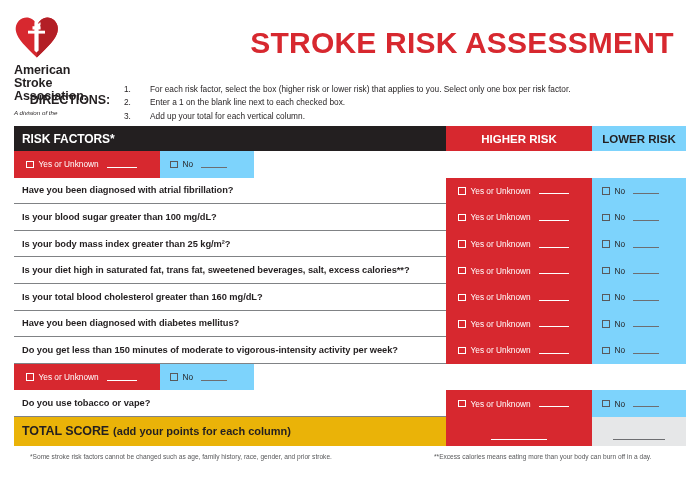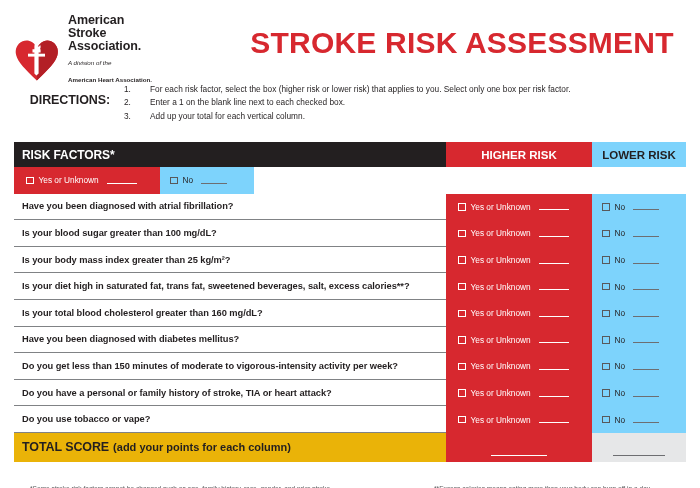--- a/index.html
+++ b/index.html
@@ -16,24 +16,24 @@
   
   .header {
     display: flex;
     align-items: flex-start;
     padding: 12px 14px 0 14px;
     height: 78px;
   }
 
   .logo-block {
     display: flex;
-    align-items: flex-end;
-    gap: 8px;
+    align-items: flex-start;
     width: 230px;
     flex-shrink: 0;
+    flex-direction: column;
   }
 
   .logo-mark { width: 46px; height: 50px; flex-shrink: 0; }
 
   .logo-text { line-height: 1.02; padding-top: 2px; }
   .logo-text .l1 {
     font-size: 12.5px;
     font-weight: bold;
     color: #231f20;
     letter-spacing: -0.1px;
@@ -83,21 +83,21 @@
   .dir-item {
     display: flex;
     font-size: 8.3px;
     color: #231f20;
     line-height: 1.62;
   }
   .dir-num { width: 26px; flex-shrink: 0; }
 
   
   .table {
-    margin: 16px 14px;
+    margin: 0 14px;
     width: 672px;
     position: relative;
   }
 
   .row {
     display: flex;
     width: 100%;
     align-items: stretch;
   }
 
@@ -411,21 +411,20 @@
     <div class="c-low">
       <span class="opt opt-low">
         <span class="cbox cbox-dark"></span>
         <span>No</span>
         <span class="blank-line blank-line-dark"></span>
       </span>
     </div>
   </div>
 
   <div class="row qrow">
-    <div class="c-factor">Do you have a personal or family history of stroke, TIA or heart attack?</div>
     <div class="c-high">
       <span class="opt opt-high">
         <span class="cbox"></span>
         <span>Yes or Unknown</span>
         <span class="blank-line"></span>
       </span>
     </div>
     <div class="c-low">
       <span class="opt opt-low">
         <span class="cbox cbox-dark"></span>

